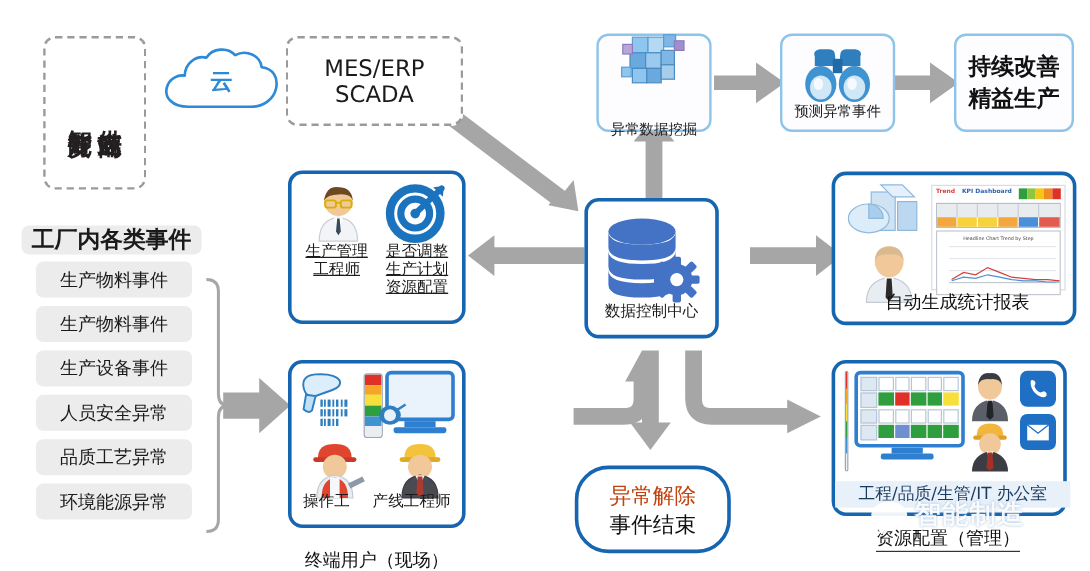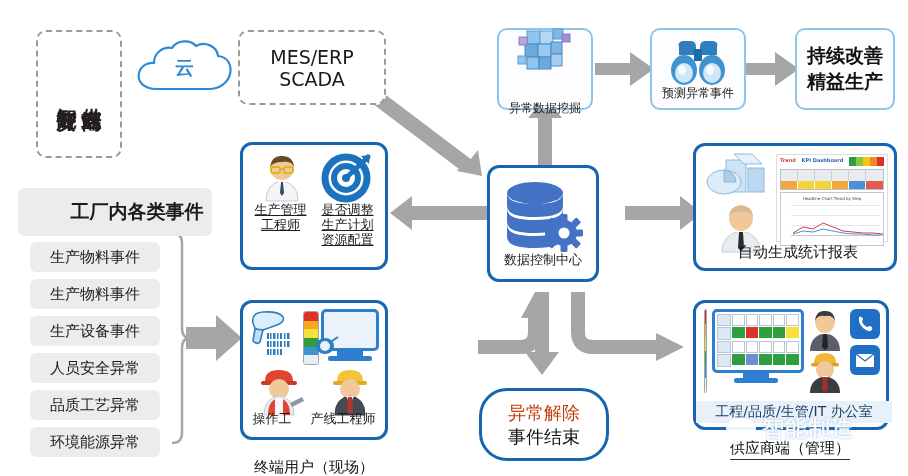--- a/index.html
+++ b/index.html
@@ -128,21 +128,21 @@
       <span style="color:#2e8ad6;font-size:19px;font-weight:bold;">云</span>
     </div>
   </div>
 
   <div class="abs dashed-box col" style="left:238px;top:30px;width:148px;height:75px;">
     <div style="font-size:19px;color:#1a1a1a;">MES/ERP</div>
     <div style="font-size:19px;color:#1a1a1a;">SCADA</div>
   </div>
 
   <div class="abs" style="left:14px;top:188px;width:165px;height:280px;">
-    <div class="grey-chip hdr-chip" style="width:150px;height:48px;margin-left:4px;padding-left:44px;">工厂内各类事件</div>
+    <div class="grey-chip hdr-chip" style="width:150px;height:24px;margin-left:4px;">工厂内各类事件</div>
     <div style="margin-top:6px;padding-left:16px;">
       <div class="grey-chip" style="width:130px;height:30px;font-size:15px;margin-bottom:7px;">生产物料事件</div>
       <div class="grey-chip" style="width:130px;height:30px;font-size:15px;margin-bottom:7px;">生产物料事件</div>
       <div class="grey-chip" style="width:130px;height:30px;font-size:15px;margin-bottom:7px;">生产设备事件</div>
       <div class="grey-chip" style="width:130px;height:30px;font-size:15px;margin-bottom:7px;">人员安全异常</div>
       <div class="grey-chip" style="width:130px;height:30px;font-size:15px;margin-bottom:7px;">品质工艺异常</div>
       <div class="grey-chip" style="width:130px;height:30px;font-size:15px;">环境能源异常</div>
     </div>
   </div>
 
@@ -471,19 +471,19 @@
           <svg width="20" height="15" viewBox="0 0 20 15">
             <rect x="0.5" y="0.5" width="19" height="14" fill="#fff" stroke="#1f6fc4"></rect>
             <path d="M0.5,0.5 L10,8 L19.5,0.5" fill="none" stroke="#1f6fc4" stroke-width="1.2"></path>
           </svg>
         </div>
       </div>
     </div>
     <div class="abs" style="left:0;bottom:4px;width:196px;text-align:center;font-size:14px;color:#1a3a5e;background:#e8f1fa;padding:2px 0;">工程/品质/生管/IT 办公室</div>
   </div>
   <div class="abs ctr" style="left:690px;top:436px;width:200px;height:26px;">
-    <span class="underlined">供应商端（管理）</span>
+    <span class="underlined">资源配置（管理）</span>
   </div>
 
   <div class="wm-bubble" style="left:726px;top:418px;"></div>
   <div class="watermark" style="left:762px;top:414px;">智能制造</div>
 
 </div>
 
 </body></html>

